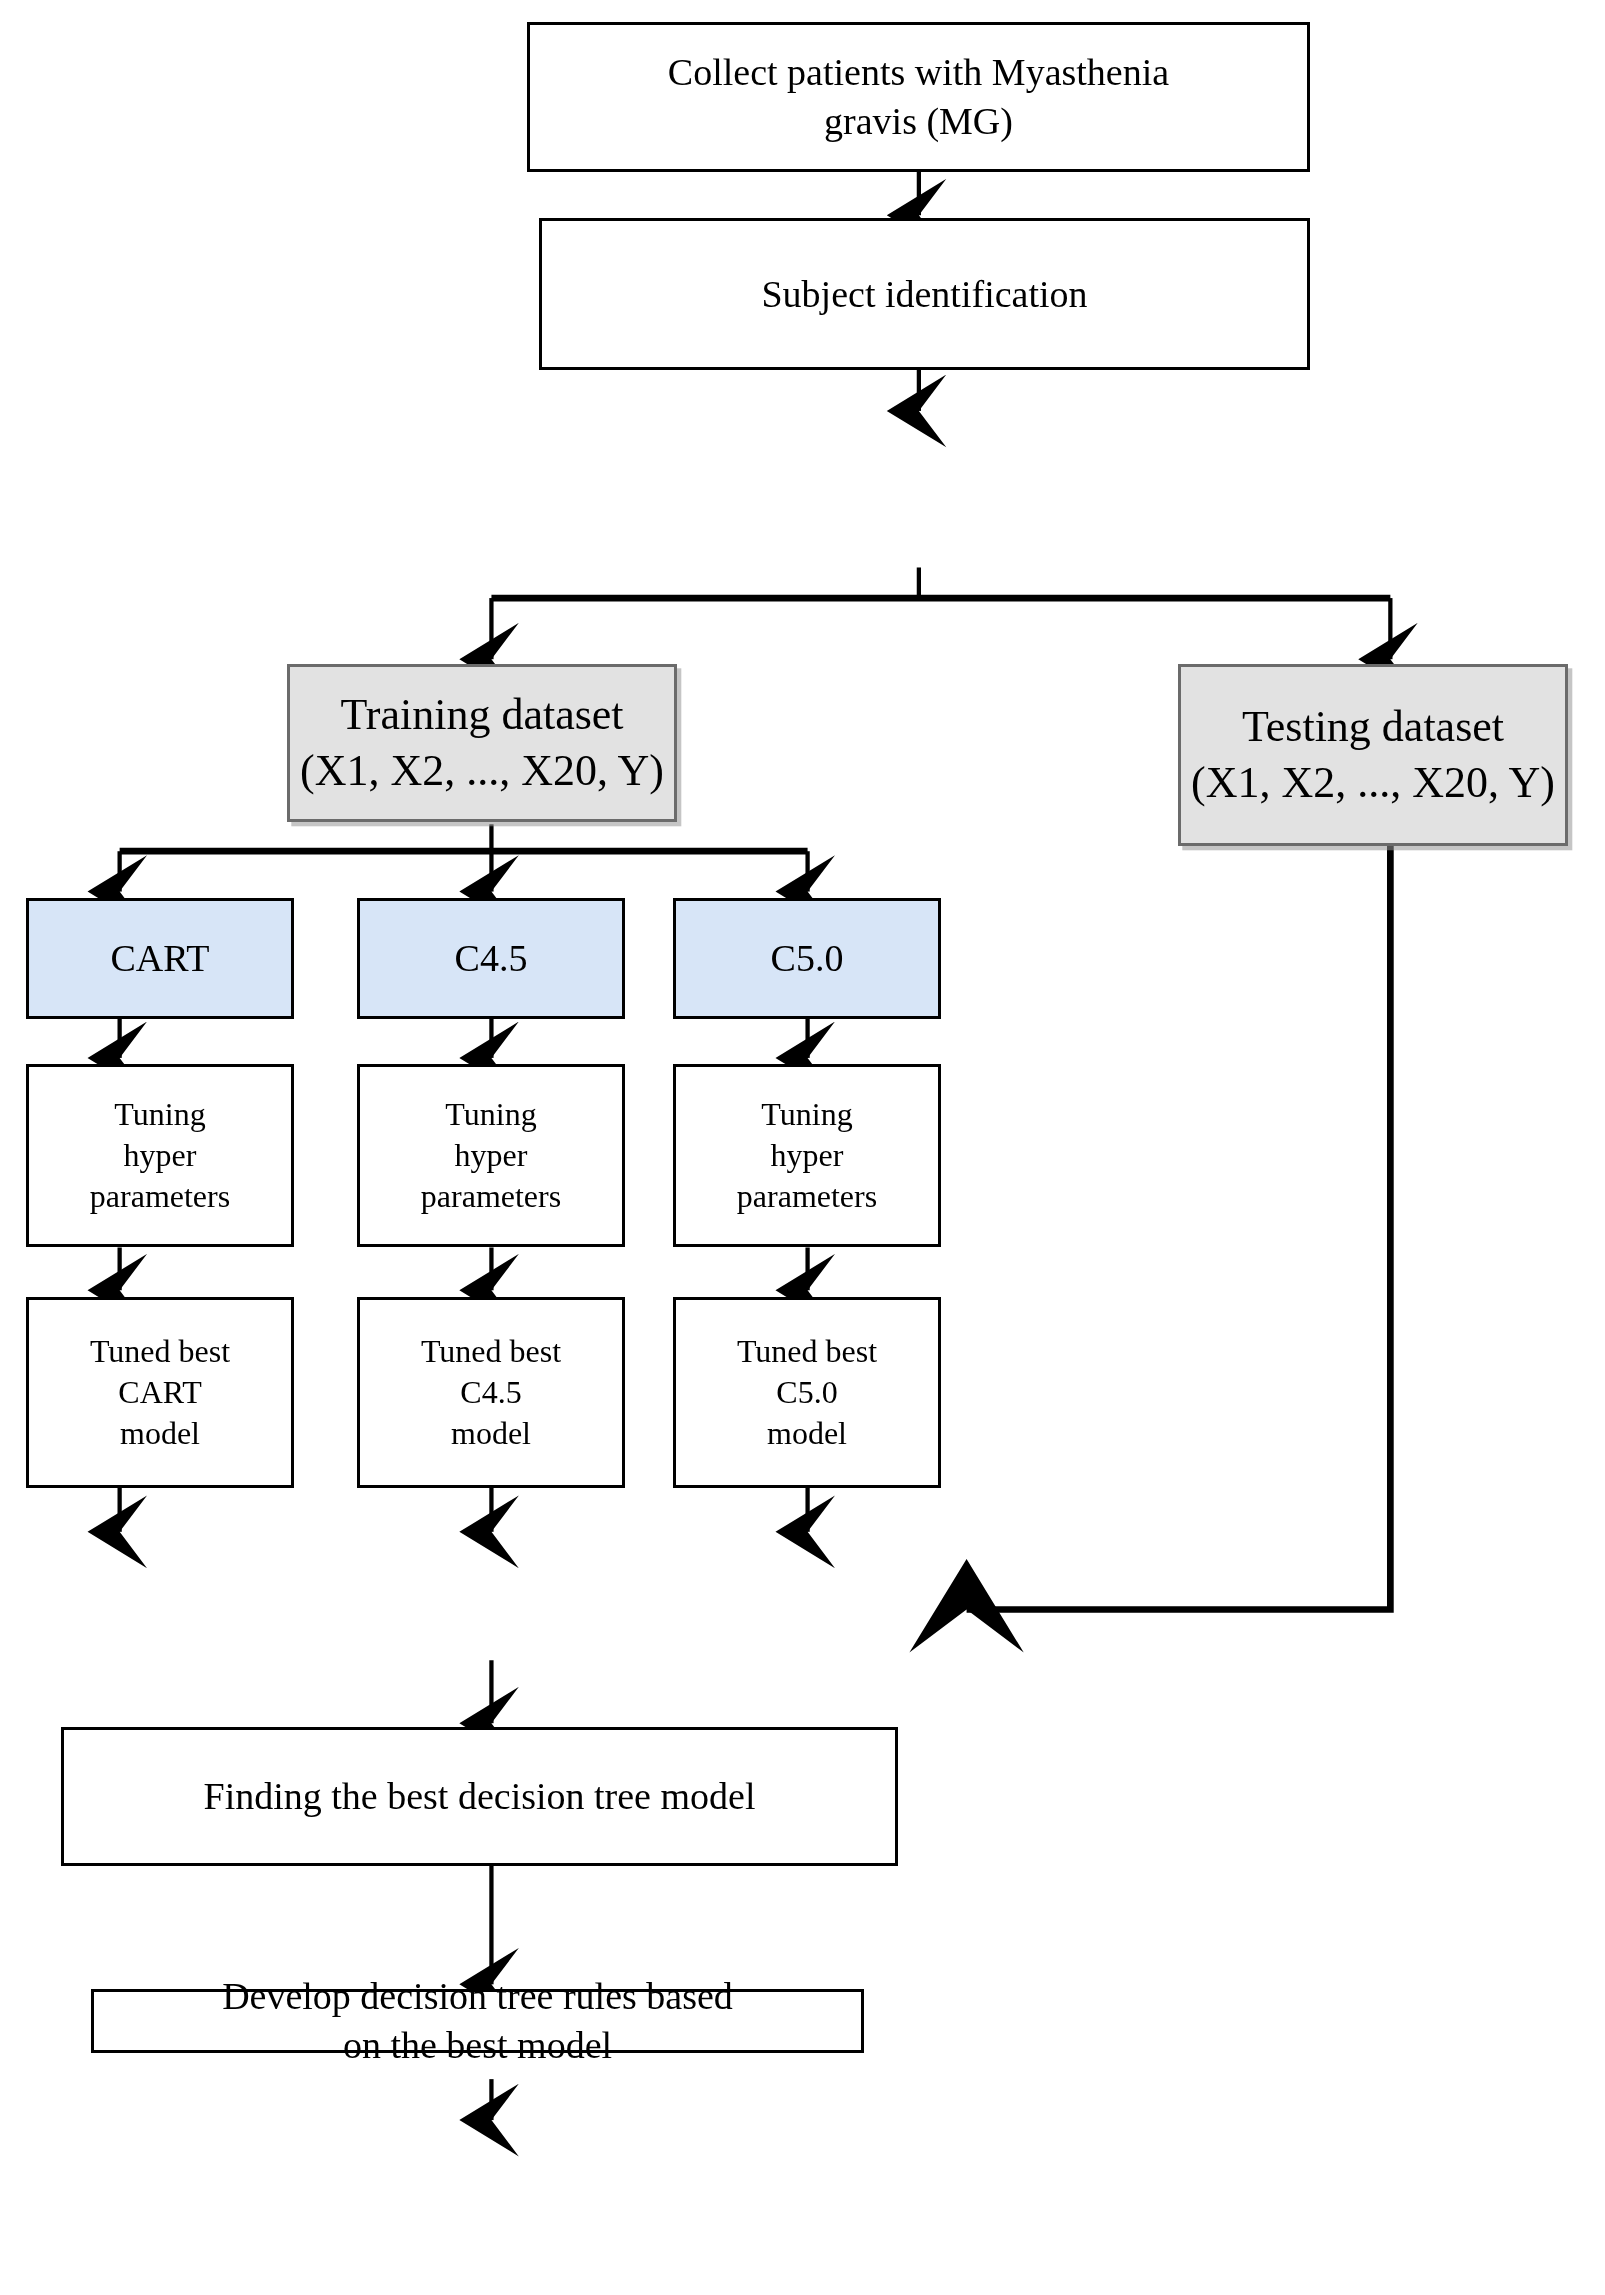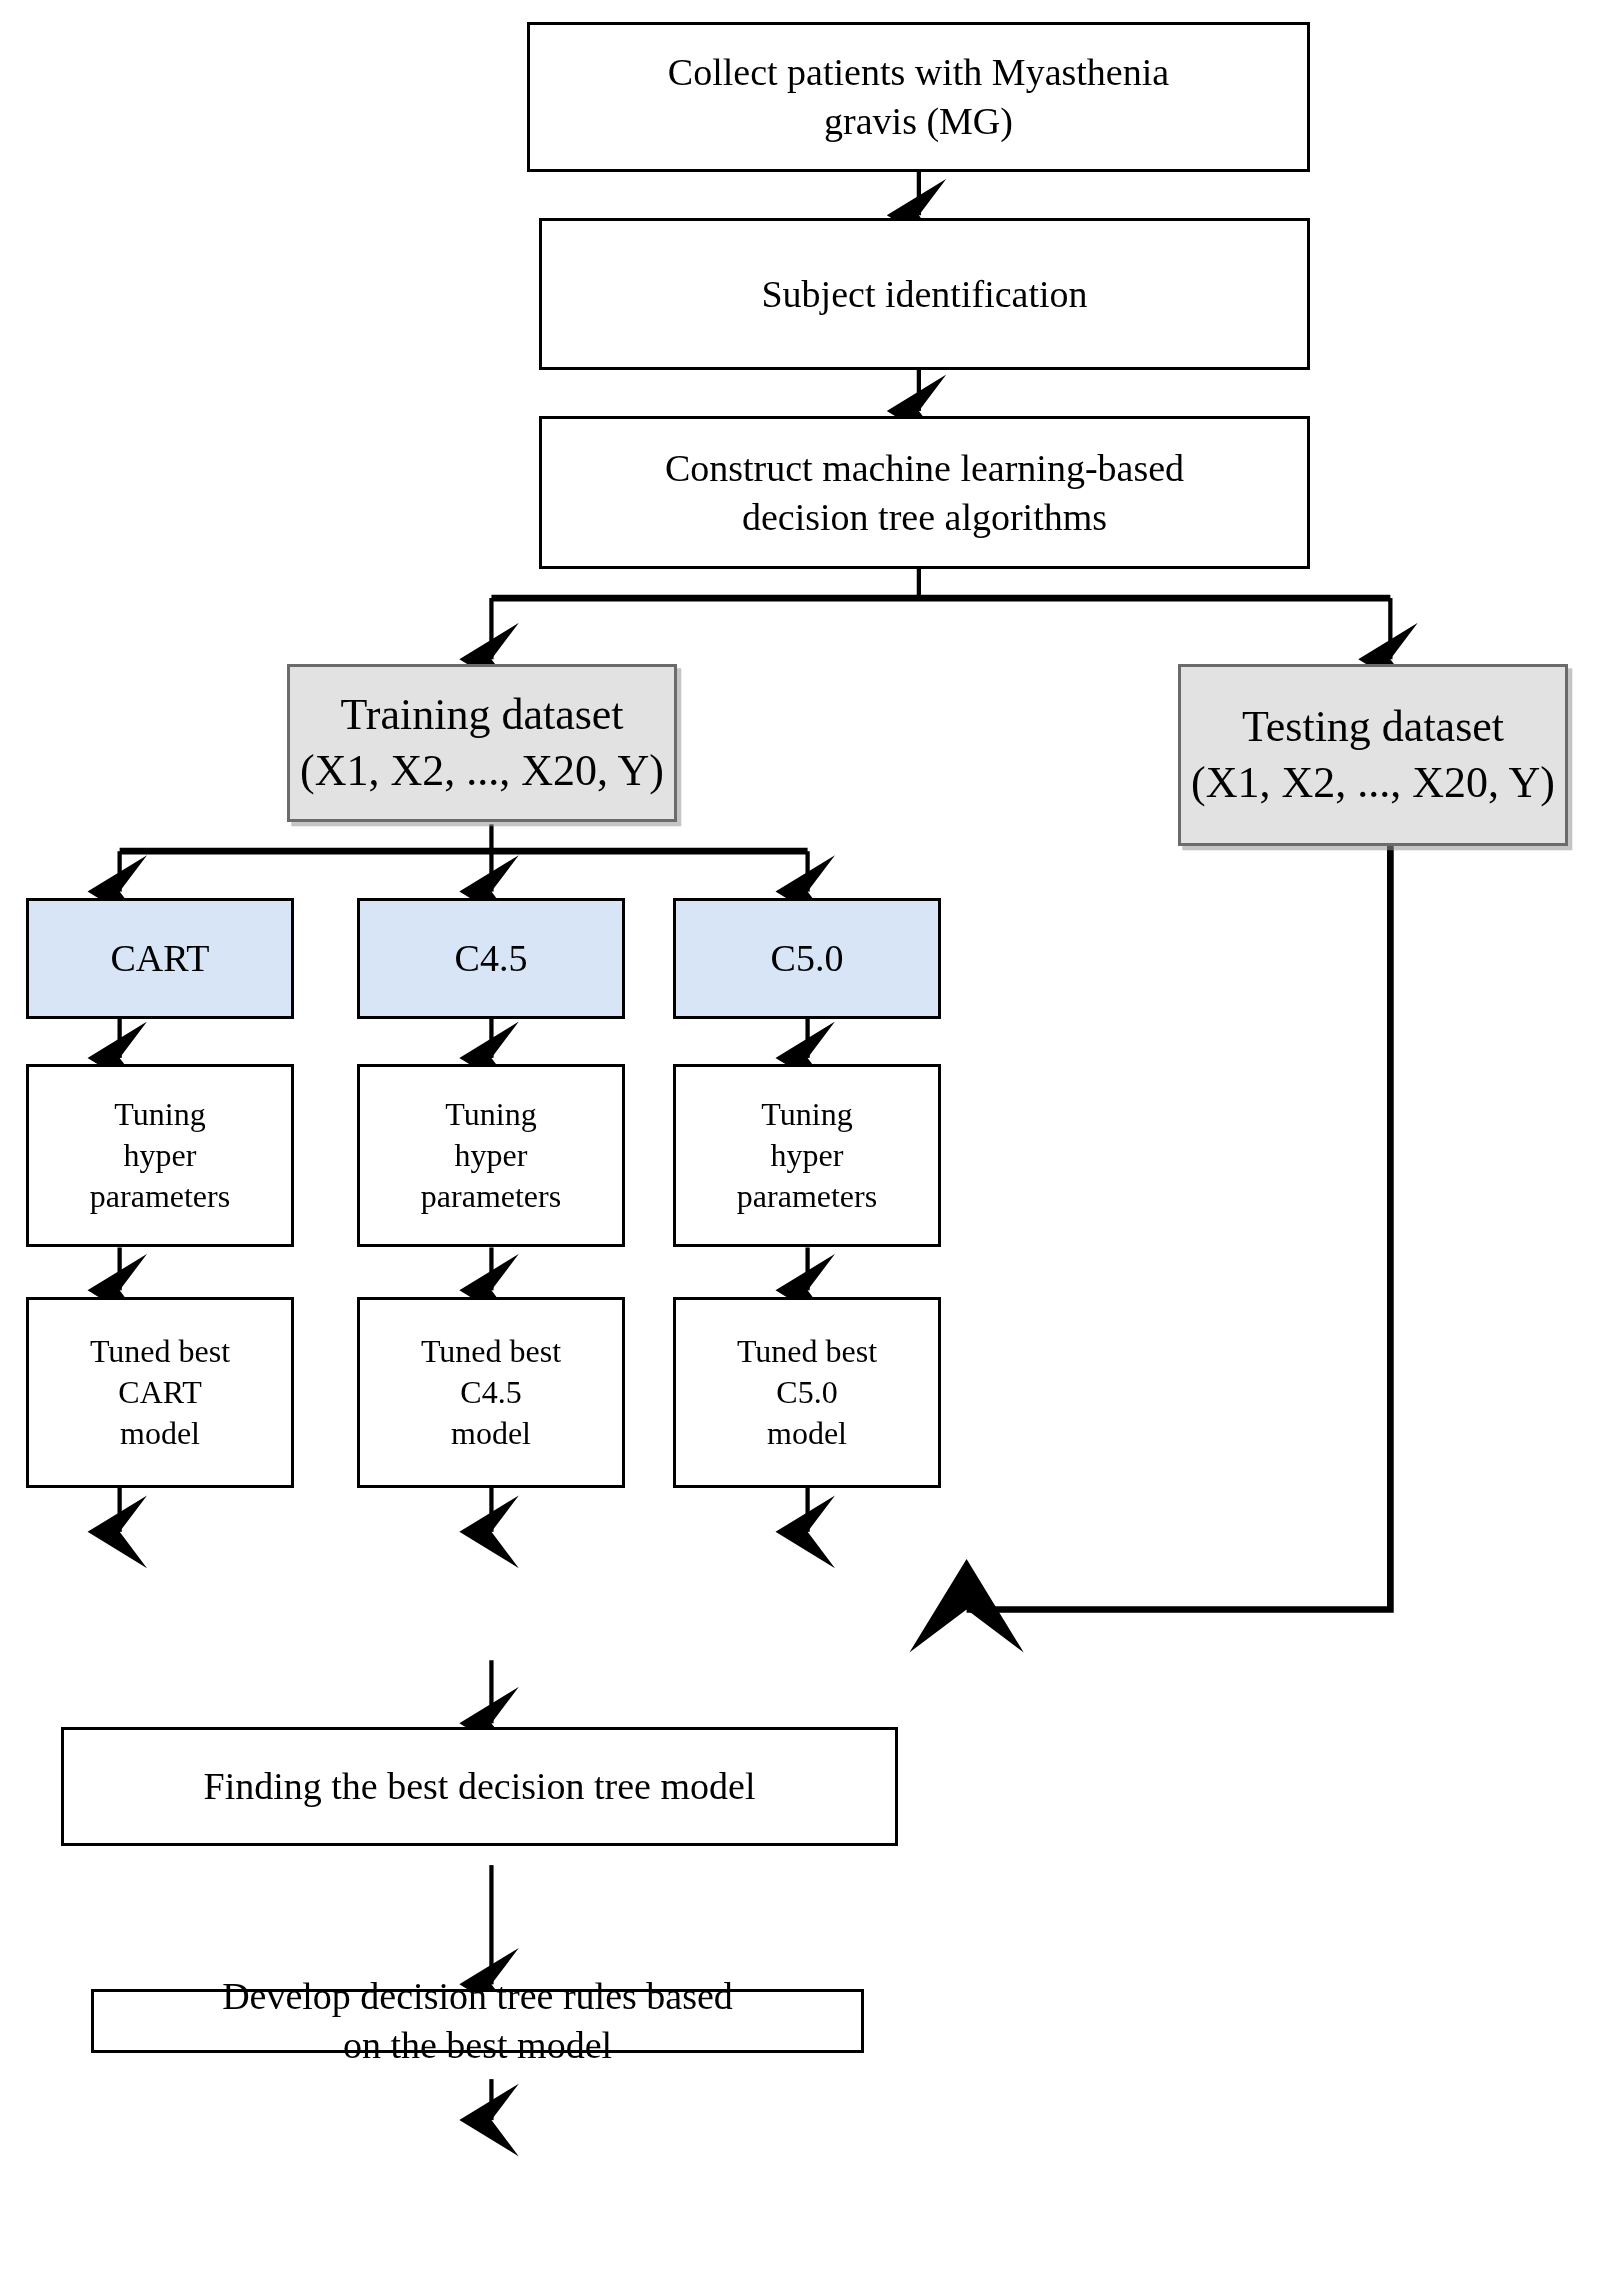--- a/index.html
+++ b/index.html
@@ -109,24 +109,20 @@
 
   <div class="node plain f-lg" style="left:527px; top:22px; width:783px; height:150px;">
     <span class="txt">Collect patients with Myasthenia
 gravis (MG)</span>
   </div>
 
   <div class="node plain f-lg" style="left:539px; top:218px; width:771px; height:152px;align-items:center;">
     <span class="txt">Subject identification</span>
   </div>
 
-  <div class="node plain f-lg" style="left:539px; top:416px; width:771px; height:153px;">
-    <span class="txt">Construct machine learning-based
-decision tree algorithms</span>
-  </div>
 
   <div class="node gray f-md" style="left:287px; top:664px; width:390px; height:158px;">
     <span class="txt">Training dataset
 (X1, X2, ..., X20, Y)</span>
   </div>
 
   <div class="node gray f-md" style="left:1178px; top:664px; width:390px; height:182px;">
     <span class="txt">Testing dataset
 (X1, X2, ..., X20, Y)</span>
   </div>
@@ -167,21 +163,21 @@
 C4.5
 model</span>
   </div>
   <div class="node plain f-sm" style="left:673px; top:1297px; width:268px; height:191px;">
     <span class="txt">Tuned best
 C5.0
 model</span>
   </div>
 
 
-  <div class="node plain f-lg" style="left:61px; top:1727px; width:837px; height:119px;">
+  <div class="node plain f-lg" style="left:61px; top:1727px; width:837px; height:139px;">
     <span class="txt">Finding the best decision tree model</span>
   </div>
 
   <div class="node plain f-lg" style="left:91px; top:1989px; width:773px; height:64px;">
     <span class="txt">Develop decision tree rules based
 on the best model</span>
   </div>
 
 
 </div>

